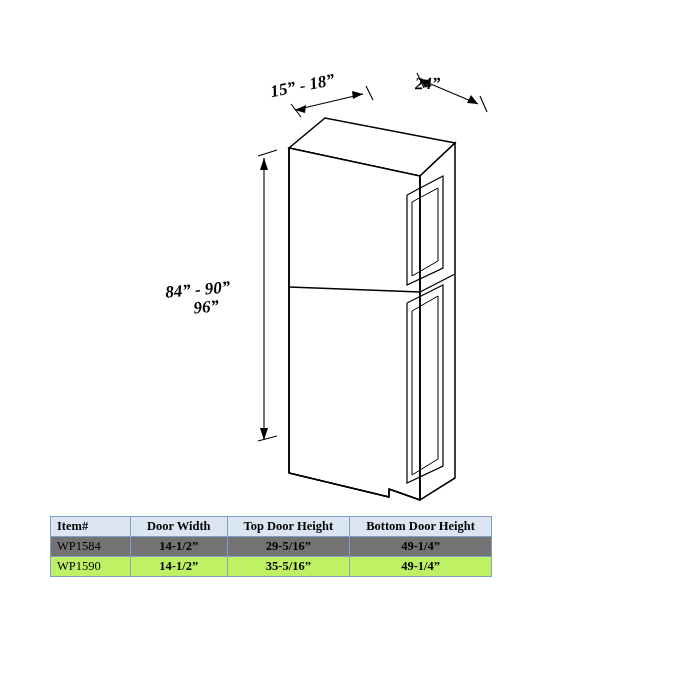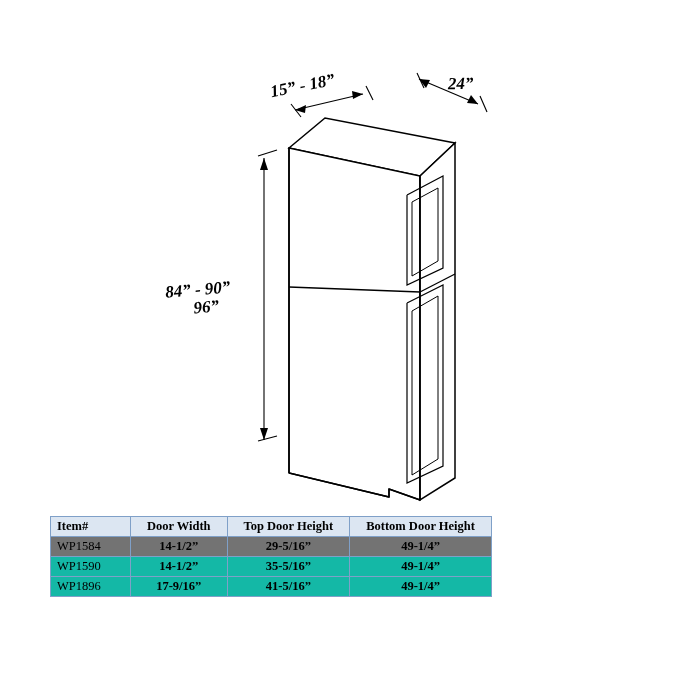--- a/index.html
+++ b/index.html
@@ -34,21 +34,21 @@
     font-size: 17px;
     color: #000;
     white-space: nowrap;
   }
   #label-width {
     left: 270px;
     top: 76px;
     transform: rotate(-11deg);
   }
   #label-depth {
-    left: 448px;
+    left: 415px;
     top: 74px;
     transform: rotate(-1deg);
   }
   #label-height {
     left: 166px;
     top: 281px;
     text-align: center;
     line-height: 1.05;
     transform: rotate(-5deg);
   }
@@ -82,21 +82,21 @@
   }
   #spec-table th.col-item, #spec-table td.col-item {
     width: 80px;
     text-align: left;
     padding-left: 6px;
   }
   #spec-table th.col-dw, #spec-table td.col-dw { width: 88px; }
   #spec-table th.col-tdh, #spec-table td.col-tdh { width: 113px; }
   #spec-table th.col-bdh, #spec-table td.col-bdh { width: 123px; }
   #spec-table tbody tr.alt td {
-    background: #14b8a6;
+    background: #bef264;
   }
   #spec-table tbody tr.plain td {
     background: #737373;
   }
   #spec-table tbody td {
     font-weight: bold;
   }
   #spec-table tbody td.col-item {
     font-weight: normal;
   }
@@ -184,22 +184,16 @@
         <td class="col-dw">14-1/2”</td>
         <td class="col-tdh">29-5/16”</td>
         <td class="col-bdh">49-1/4”</td>
       </tr>
       <tr class="alt">
         <td class="col-item">WP1590</td>
         <td class="col-dw">14-1/2”</td>
         <td class="col-tdh">35-5/16”</td>
         <td class="col-bdh">49-1/4”</td>
       </tr>
-      <tr class="alt">
-        <td class="col-item">WP1896</td>
-        <td class="col-dw">17-9/16”</td>
-        <td class="col-tdh">41-5/16”</td>
-        <td class="col-bdh">49-1/4”</td>
-      </tr>
     </tbody>
   </table>
 
 </div>
 
 </body></html>

